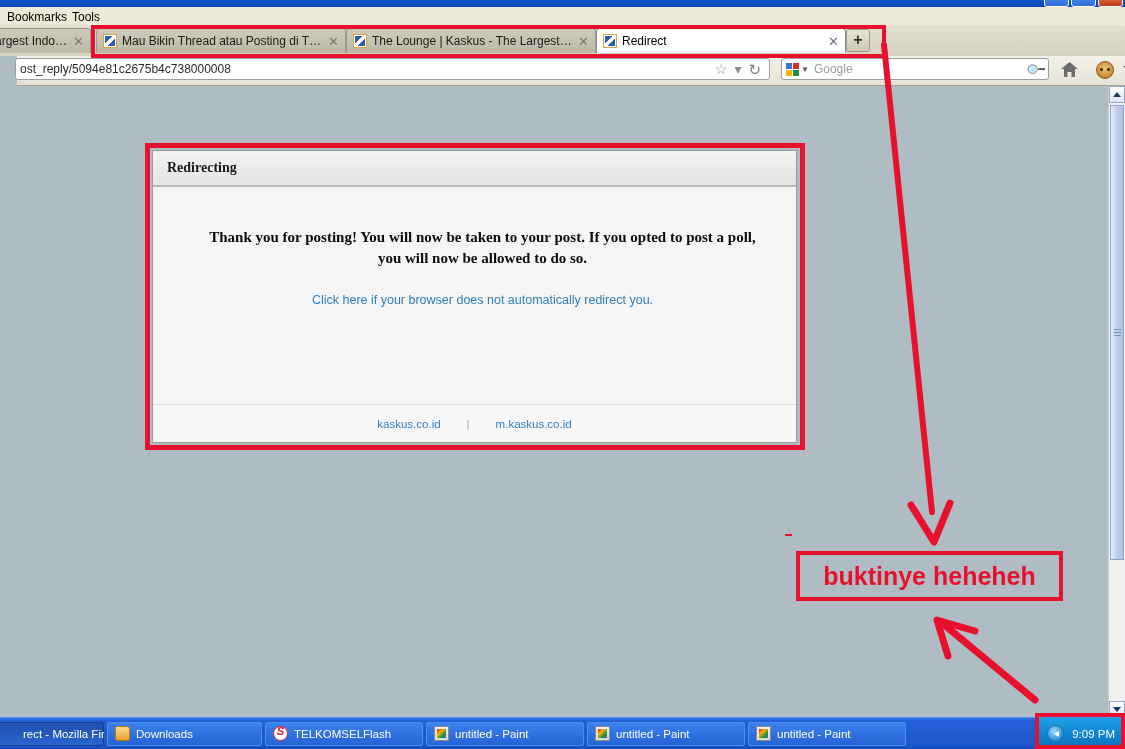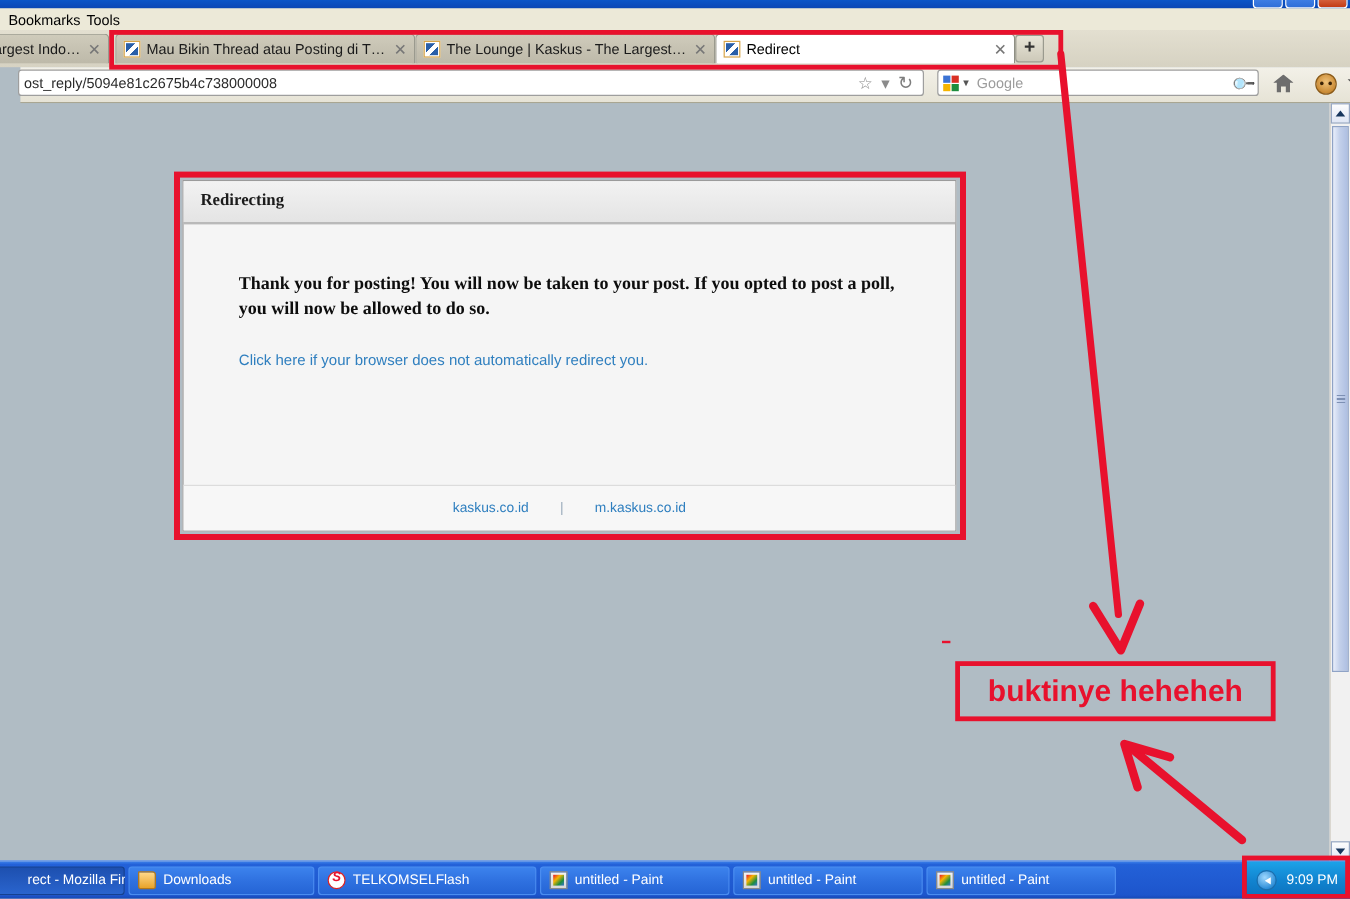--- a/index.html
+++ b/index.html
@@ -286,21 +286,21 @@
     box-sizing: border-box;
   }
   .panel-title {
     font-size: 14px;
     font-weight: bold;
     color: #1b1b1b;
     font-family: "Liberation Serif", serif;
   }
   .panel-body {
     padding: 40px 30px 0 46px;
-    text-align: left;
+    text-align: center;
   }
   .panel-message {
     font-family: "Liberation Serif", serif;
     font-weight: bold;
     font-size: 15px;
     color: #0d0d0d;
     line-height: 21px;
   }
   .panel-link-row {
     margin-top: 24px;
@@ -690,21 +690,21 @@
 
 <div class="taskbar">
   <div class="task-btn active" style="width:110px; margin-left:-6px;">
     <span class="task-ico"></span>
     <span>rect - Mozilla Fire...</span>
   </div>
   <div class="task-btn normal" style="width:155px;">
     <span class="task-ico folder"></span>
     <span>Downloads</span>
   </div>
-  <div class="task-btn normal" style="width:182px;">
+  <div class="task-btn normal" style="width:158px;">
     <span class="task-ico flash"></span>
     <span>TELKOMSELFlash</span>
   </div>
   <div class="task-btn normal" style="width:158px;">
     <span class="task-ico paint"></span>
     <span>untitled - Paint</span>
   </div>
   <div class="task-btn normal" style="width:158px;">
     <span class="task-ico paint"></span>
     <span>untitled - Paint</span>

